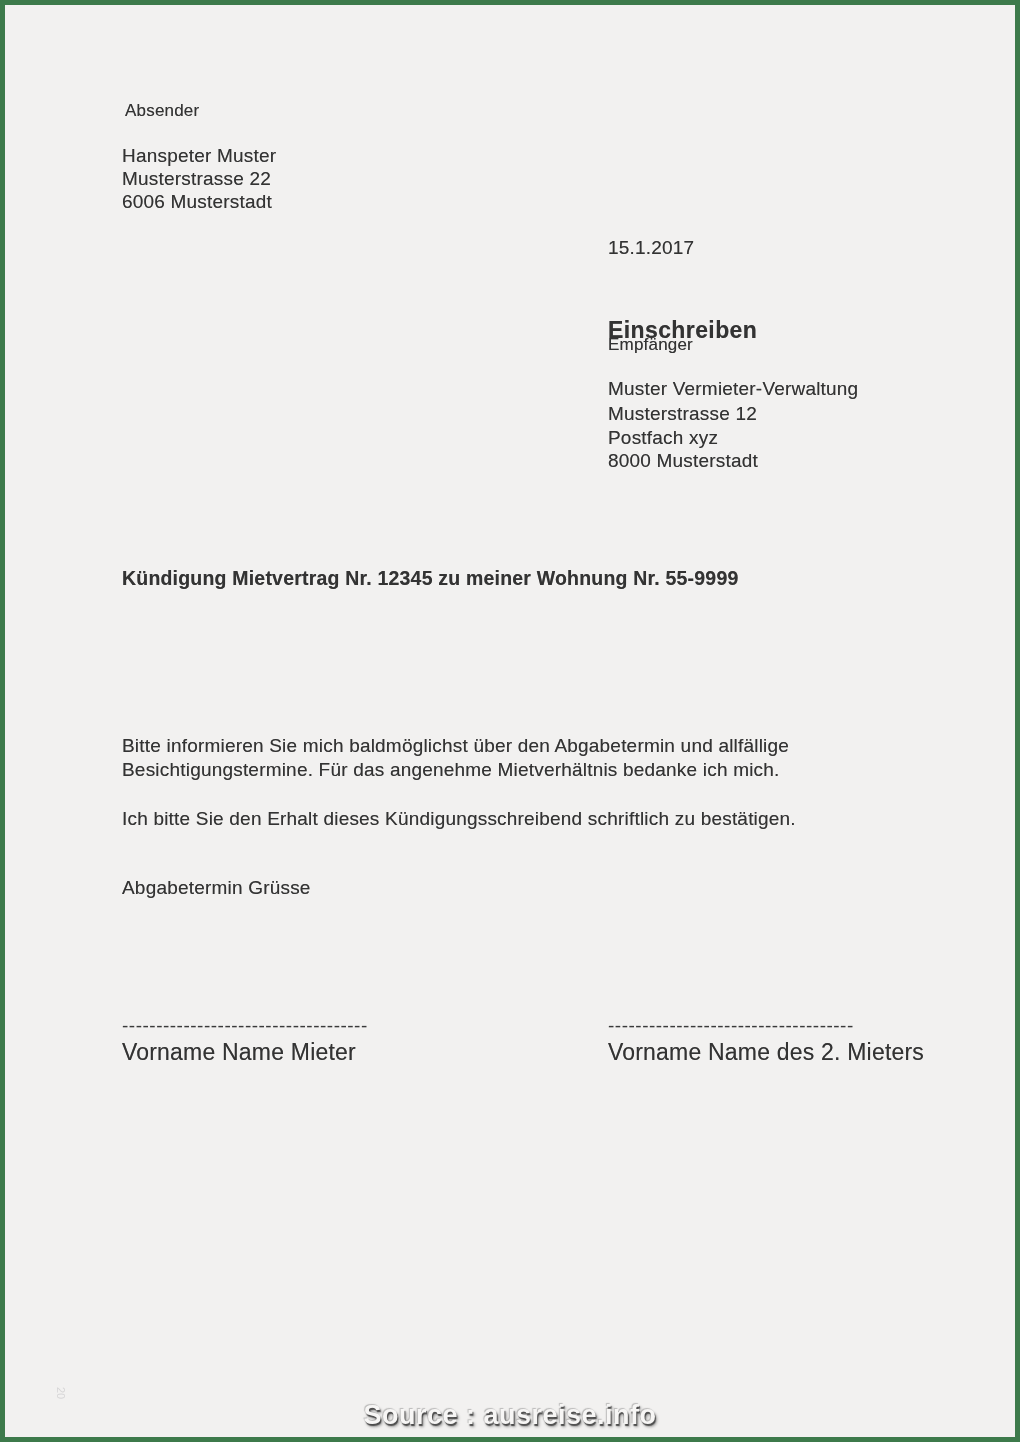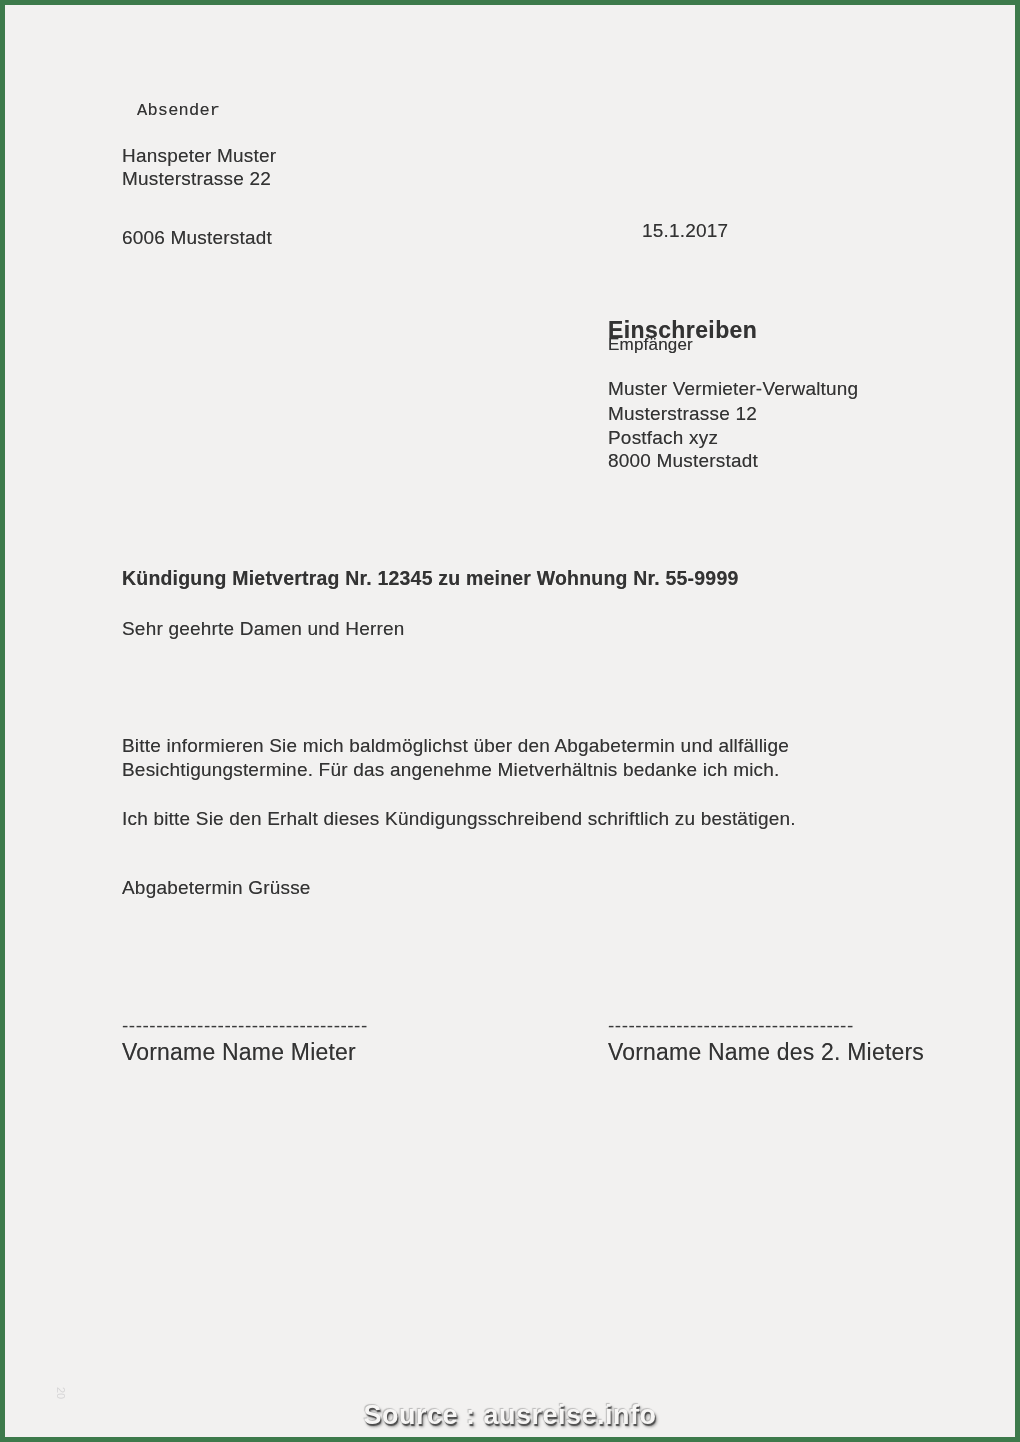--- a/index.html
+++ b/index.html
@@ -69,40 +69,39 @@
     font-size: 11px;
     color: rgba(90,90,100,0.18);
     transform: rotate(90deg);
   }
 </style>
 </head>
 <body>
 
 <div class="paper">
 
-  <div class="abs txt small-label" style="left:132px; top:94px;font-family:Liberation Mono, monospace;">Absender</div>
+  <div class="abs txt small-label" style="left:120px; top:94px;">Absender</div>
 
   <div class="abs txt" style="left:117px; top:139px;">Hanspeter Muster</div>
   <div class="abs txt" style="left:117px; top:162px;">Musterstrasse 22</div>
-  <div class="abs txt" style="left:117px; top:185px;margin-top:36px;">6006 Musterstadt</div>
+  <div class="abs txt" style="left:117px; top:185px;">6006 Musterstadt</div>
 
-  <div class="abs txt" style="left:603px; top:214px;margin-left:34px;">15.1.2017</div>
+  <div class="abs txt" style="left:603px; top:231px;">15.1.2017</div>
 
   <div class="abs txt einschreiben" style="left:603px; top:278px;margin-top:36px;">Einschreiben</div>
 
   <div class="abs txt small-label" style="left:603px; top:328px;">Empfänger</div>
 
   <div class="abs txt" style="left:603px; top:372px;">Muster Vermieter-Verwaltung</div>
   <div class="abs txt" style="left:603px; top:397px;">Musterstrasse 12</div>
   <div class="abs txt" style="left:603px; top:421px;text-align:right;">Postfach xyz</div>
   <div class="abs txt" style="left:603px; top:444px;">8000 Musterstadt</div>
 
   <div class="abs txt subject" style="left:117px; top:562px;">Kündigung Mietvertrag Nr. 12345 zu meiner Wohnung Nr. 55-9999</div>
 
-  <div class="abs txt" style="left:117px; top:612px;">Sehr geehrte Damen und Herren</div>
 
 
   <div class="abs txt para" style="left:117px; top:729px;">Bitte informieren Sie mich baldmöglichst über den Abgabetermin und allfällige Besichtigungstermine. Für das angenehme Mietverhältnis bedanke ich mich.</div>
 
   <div class="abs txt para" style="left:117px; top:802px;">Ich bitte Sie den Erhalt dieses Kündigungsschreibend schriftlich zu bestätigen.</div>
 
   <div class="abs txt" style="left:117px; top:871px;">Abgabetermin Grüsse</div>
 
   <div class="abs dash-line" style="left:117px; top:1010px;">------------------------------------</div>
   <div class="abs txt sig-label" style="left:117px; top:1036px;">Vorname Name Mieter</div>

